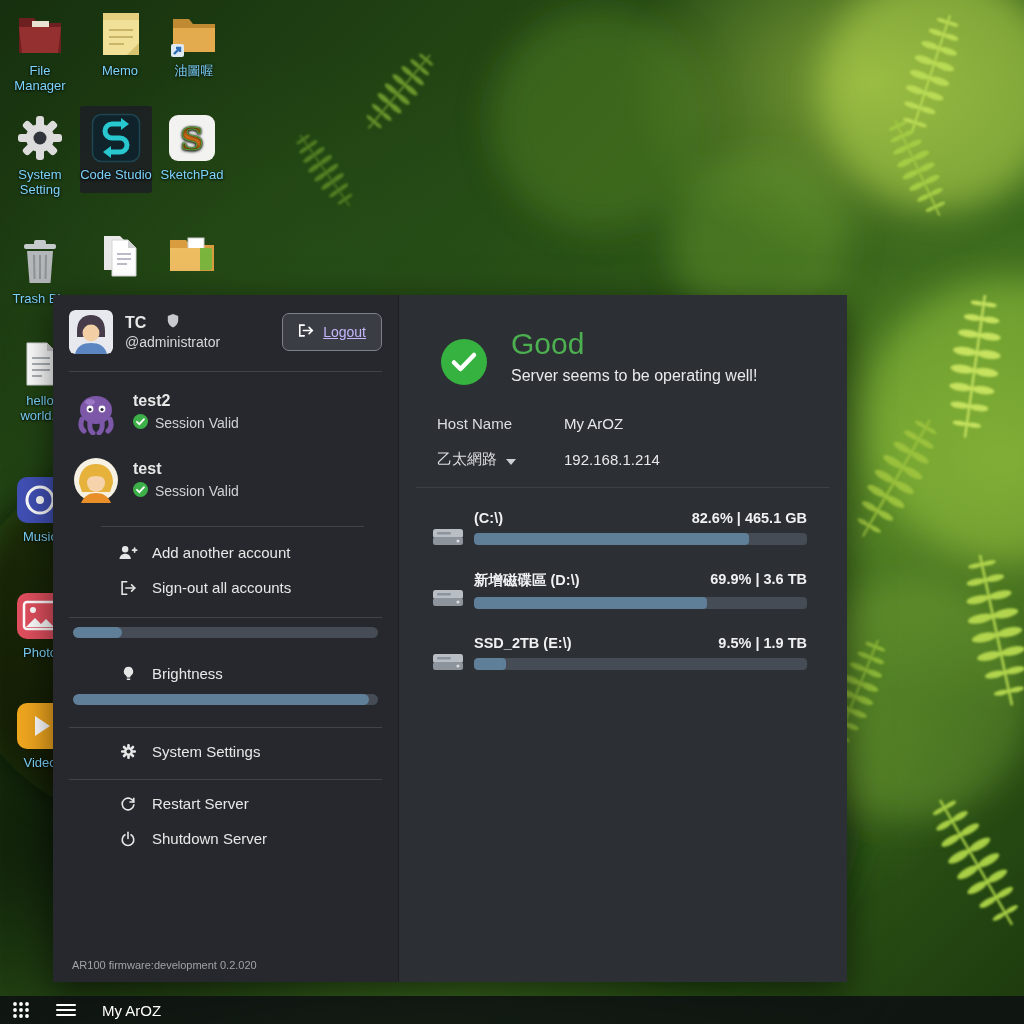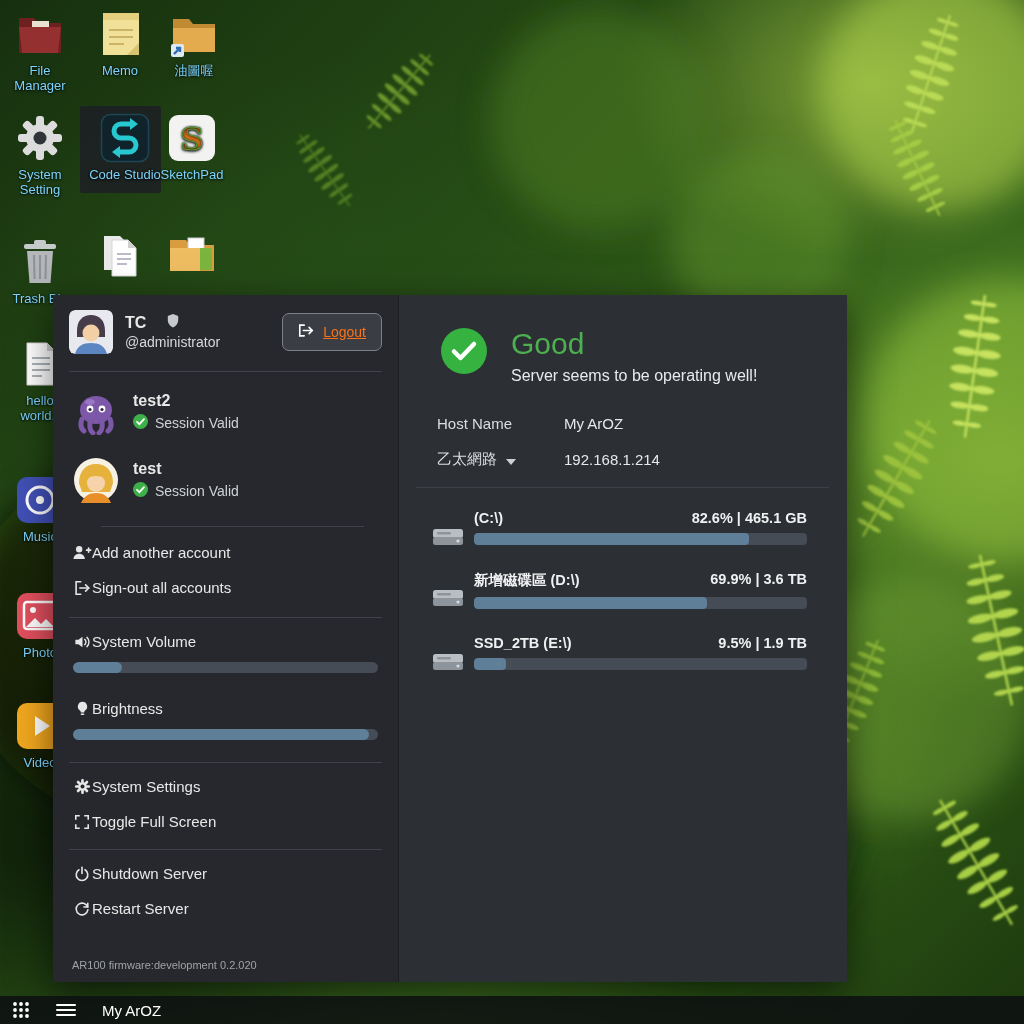--- a/index.html
+++ b/index.html
@@ -39,37 +39,37 @@
     width:345px;background:#26282d;color:#e8e8e8;display:flex;flex-direction:column;
   }
   .panel-right{flex:1;background:#2c2f34;border-left:1px solid #1c1e21;color:#e8e8e8;}
   .pl-header{display:flex;align-items:center;gap:12px;padding:15px 16px 13px;}
   .avatar-main{width:44px;height:44px;border-radius:6px;flex:0 0 44px;overflow:hidden;}
   .user-names{flex:1;min-width:0;}
   .name-row{font-weight:bold;font-size:16px;display:flex;align-items:center;gap:21px;}
   .handle{font-size:14px;color:#d6d8da;margin-top:2px;}
   .logout-btn{
     display:flex;align-items:center;gap:9px;cursor:pointer;
-    border:1px solid #7d8187;background:#3a3d43;color:#f97316;border-radius:7px;
+    border:1px solid #7d8187;background:#3a3d43;color:#c4b5fd;border-radius:7px;
     padding:9px 15px;font-size:14px;text-decoration:underline;
   }
   .pl-div{border-top:1px solid #3f434a;margin:4px 16px 6px;}
   .pl-div.inset{margin:12px 34px 8px 48px;}
   .acc-row{display:flex;align-items:center;gap:14px;padding:11px 20px;cursor:pointer;}
   .acc-avatar{width:46px;height:46px;flex:0 0 46px;}
   .acc-name{font-weight:bold;font-size:16px;}
   .acc-status{display:flex;align-items:center;gap:7px;font-size:14px;color:#cfd2d5;margin-top:4px;}
-  .menu-item{display:flex;align-items:center;padding:9px 19px;font-size:15px;cursor:pointer;}
+  .menu-item{display:flex;align-items:center;gap:14px;padding:9px 19px;font-size:15px;cursor:pointer;margin-left:46px;}
   .menu-item .mi{width:20px;display:flex;justify-content:center;flex:0 0 20px;}
   .slider-row{padding:3px 20px 12px;}
   .track{height:11px;background:#454c55;border-radius:6px;overflow:hidden;cursor:pointer;}
   .fill{height:100%;background:#5f7e97;border-radius:6px;}
   .pl-footer{margin-top:auto;padding:8px 19px 11px;font-size:11px;color:#9fa2a6;}
   
-  .status-head{display:flex;align-items:flex-start;gap:24px;padding:33px 20px 0 42px;}
+  .status-head{display:flex;align-items:flex-end;gap:24px;padding:33px 20px 0 42px;}
   .big-check{width:46px;height:46px;flex:0 0 46px;}
   .status-title{font-size:30px;color:#4cb050;font-weight:400;line-height:1.05;}
   .status-sub{font-size:16px;color:#e9eaec;margin-top:7px;}
   .info{margin:30px 20px 0 38px;font-size:15px;}
   .irow{display:flex;align-items:center;margin-bottom:18px;}
   .ilabel{width:127px;color:#dcdee1;display:flex;align-items:center;gap:9px;flex:0 0 127px;}
   .ival{color:#e6e8ea;}
   .ival.small{font-size:11px;letter-spacing:.2px;color:#d2d5d9;}
   .pr-div{border-top:1px solid #3d4046;margin:6px 18px 0 17px;}
   .disks{padding:22px 40px 0 33px;}
@@ -186,21 +186,21 @@
           <rect x="22" y="4" width="8" height="44" rx="3" transform="rotate(90 26 26)"></rect>
           <rect x="22" y="4" width="8" height="44" rx="3" transform="rotate(135 26 26)"></rect>
           <circle cx="26" cy="26" r="14"></circle>
         </g>
         <circle cx="26" cy="26" r="6.5" fill="#30343a"></circle>
       </svg>
   </div>
   <span>System Setting</span>
 </div>
 
-<div class="dicon selected" style="left:80px;top:106px;padding-left:9px;">
+<div class="dicon selected" style="left:80px;top:106px;">
   <div class="ic">
     <svg viewBox="0 0 52 52">
         <rect x="2.5" y="2.5" width="47" height="47" rx="9" fill="#10232b" stroke="#1e4652" stroke-width="1.5"></rect>
         <path d="M33 12H22a7 7 0 0 0 0 14h8a7 7 0 0 1 0 14H19" fill="none" stroke="#27c8cf" stroke-width="5" stroke-linecap="round"></path>
         <path d="M31 6l8 6-8 6z" fill="#27c8cf"></path>
         <path d="M21 34l-8 6 8 6z" fill="#27c8cf"></path>
       </svg>
   </div>
   <span>Code Studio</span>
 </div>
@@ -408,29 +408,20 @@
             <path d="M8 2H2.8v14H8"></path>
             <path d="M7 9h10"></path>
             <path d="M13.5 5.5L17 9l-3.5 3.5"></path>
           </svg>
         </span>
       <span>Sign-out all accounts</span>
     </div>
 
     <div class="pl-div" style="margin-top:12px;"></div>
 
-    <div class="menu-item">
-      <span class="mi">
-          <svg width="19" height="16" viewBox="0 0 20 18">
-            <path d="M2 6.5v5h3.4L10 15V3L5.4 6.5z" fill="#e6e6e6"></path>
-            <path d="M12.5 6c1.8 1.5 1.8 4.5 0 6M15 3.8c3 2.8 3 7.6 0 10.4" stroke="#e6e6e6" stroke-width="1.6" fill="none" stroke-linecap="round"></path>
-          </svg>
-        </span>
-      <span>System Volume</span>
-    </div>
     <div class="slider-row">
       <div class="track">
         <div class="fill" style="width: 16%;"></div>
       </div>
     </div>
 
     <div class="menu-item" style="margin-top:6px;align-items:center;">
       <span class="mi">
           <svg width="17" height="17" viewBox="0 0 20 18">
             <path d="M10 1.2a5.5 5.5 0 0 1 3 10.1c-.8.6-1 1.4-1 2.4H8c0-1-.2-1.8-1-2.4A5.5 5.5 0 0 1 10 1.2z" fill="#e6e6e6"></path>
@@ -456,49 +447,41 @@
               <rect x="7.6" y="1" width="2.8" height="16" rx="1.2" transform="rotate(90 9 9)"></rect>
               <rect x="7.6" y="1" width="2.8" height="16" rx="1.2" transform="rotate(135 9 9)"></rect>
               <circle cx="9" cy="9" r="4.6"></circle>
             </g>
             <circle cx="9" cy="9" r="2.1" fill="#26282d"></circle>
           </svg>
         </span>
       <span>System Settings</span>
     </div>
 
+
+    <div class="pl-div" style="margin-top:10px;"></div>
+
     <div class="menu-item">
       <span class="mi">
-          <svg width="16" height="16" viewBox="0 0 18 18" fill="none" stroke="#e6e6e6" stroke-width="1.8">
-            <path d="M6.5 2H2v4.5M11.5 2H16v4.5M16 11.5V16h-4.5M2 11.5V16h4.5"></path>
-          </svg>
-        </span>
-      <span>Toggle Full Screen</span>
-    </div>
-
-    <div class="pl-div" style="margin-top:10px;"></div>
+          <svg width="16" height="16" viewBox="0 0 18 18" fill="none" stroke="#e6e6e6" stroke-width="1.8" stroke-linecap="round">
+            <path d="M15.5 2.5v4.3h-4.3"></path>
+            <path d="M15.3 6.8A6.6 6.6 0 1 0 15.6 10"></path>
+          </svg>
+        </span>
+      <span>Restart Server</span>
+    </div>
 
     <div class="menu-item">
       <span class="mi">
           <svg width="16" height="16" viewBox="0 0 18 18" fill="none" stroke="#e6e6e6" stroke-width="1.8" stroke-linecap="round">
             <path d="M5.6 4.2a6.5 6.5 0 1 0 6.8 0"></path>
             <path d="M9 1.5v7"></path>
           </svg>
         </span>
       <span>Shutdown Server</span>
-    </div>
-
-    <div class="menu-item">
-      <span class="mi">
-          <svg width="16" height="16" viewBox="0 0 18 18" fill="none" stroke="#e6e6e6" stroke-width="1.8" stroke-linecap="round">
-            <path d="M15.5 2.5v4.3h-4.3"></path>
-            <path d="M15.3 6.8A6.6 6.6 0 1 0 15.6 10"></path>
-          </svg>
-        </span>
-      <span>Restart Server</span>
     </div>
 
     <div class="pl-footer">AR100 firmware:development 0.2.020</div>
   </div>
 
   <div class="panel-right">
 
     <div class="status-head">
       <div class="big-check">
         <svg viewBox="0 0 46 46">

